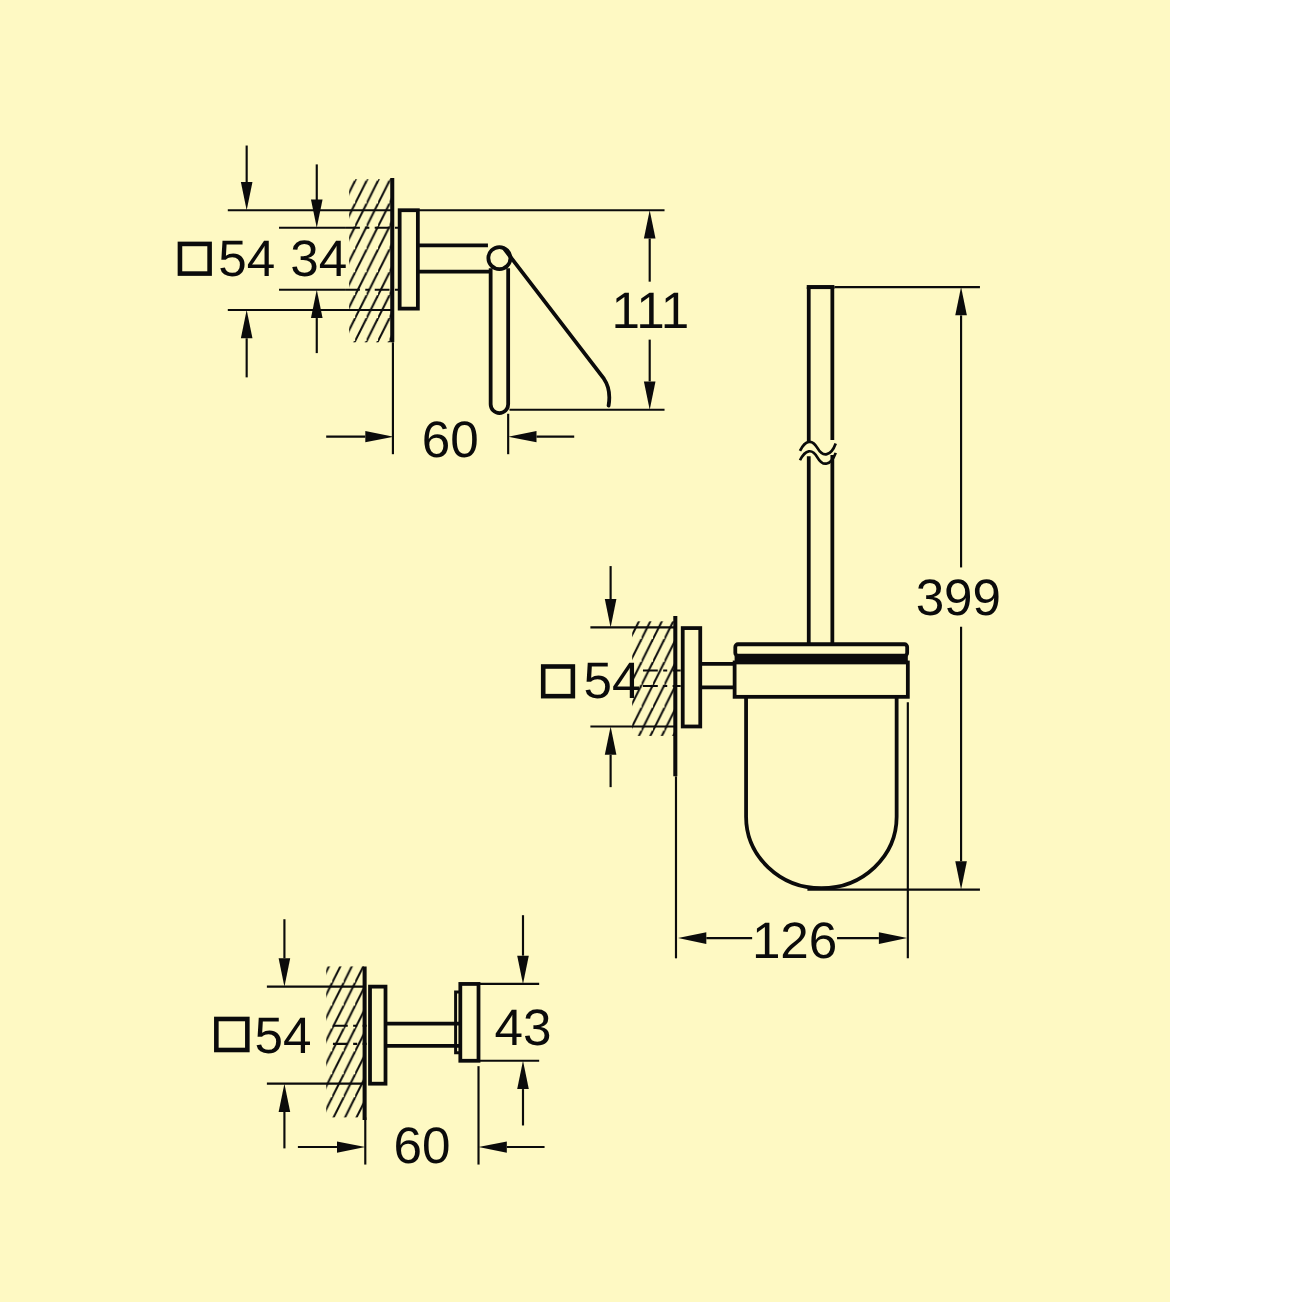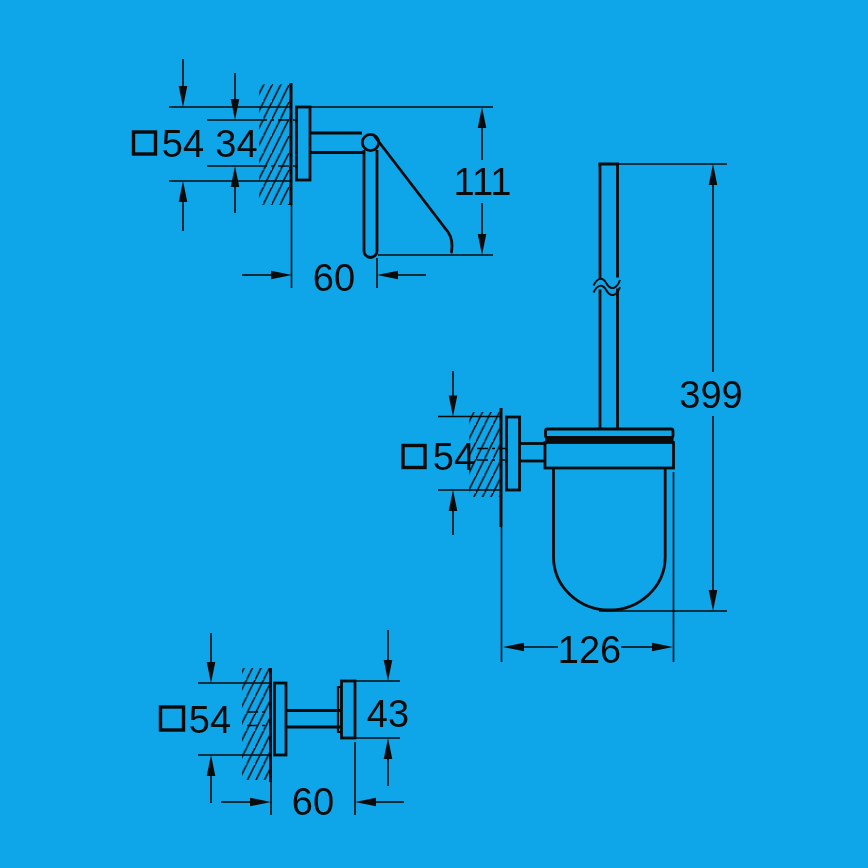--- a/index.html
+++ b/index.html
@@ -1,16 +1,16 @@
 <!DOCTYPE html>
 <html><head>
 <meta charset="utf-8">
 <style>
   html,body{margin:0;padding:0;background:#ffffff;}
-  .stage{position:relative;width:868px;height:868px;background:#0ea5e9;overflow:hidden;}
+  .stage{position:relative;width:780px;height:868px;background:#fef9c3;overflow:hidden;}
   svg{display:block;width:100%;height:100%;}
   .o   {stroke:#0b0b0b;stroke-width:2.8;fill:none;}
   .ow  {stroke:#0b0b0b;stroke-width:3;fill:none;}
   .t   {stroke:#0b0b0b;stroke-width:1.6;fill:none;}
   .dash{stroke-dasharray:11 4 3 4;}
   .ah  {fill:#0b0b0b;stroke:none;}
   .sq  {stroke:#0b0b0b;stroke-width:3.4;fill:none;}
   .thk {stroke:#0b0b0b;stroke-width:4.5;fill:none;}
   .brk {stroke:#0b0b0b;stroke-width:2;fill:none;}
   .lbl {font-family:"Liberation Sans", sans-serif;font-size:38px;fill:#0b0b0b;

